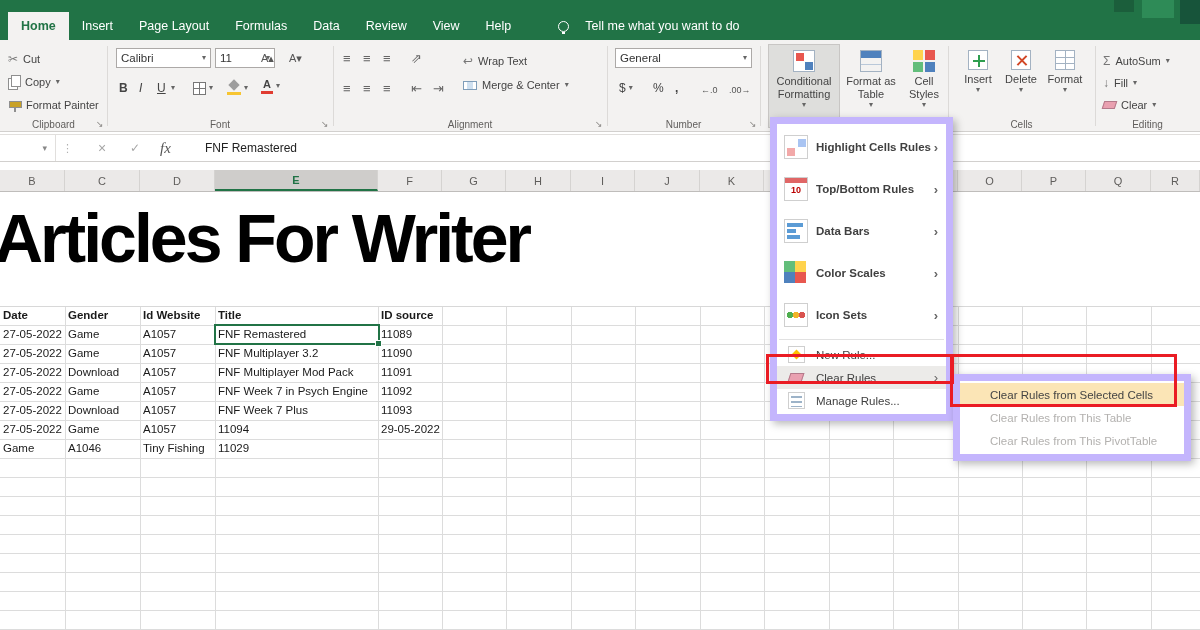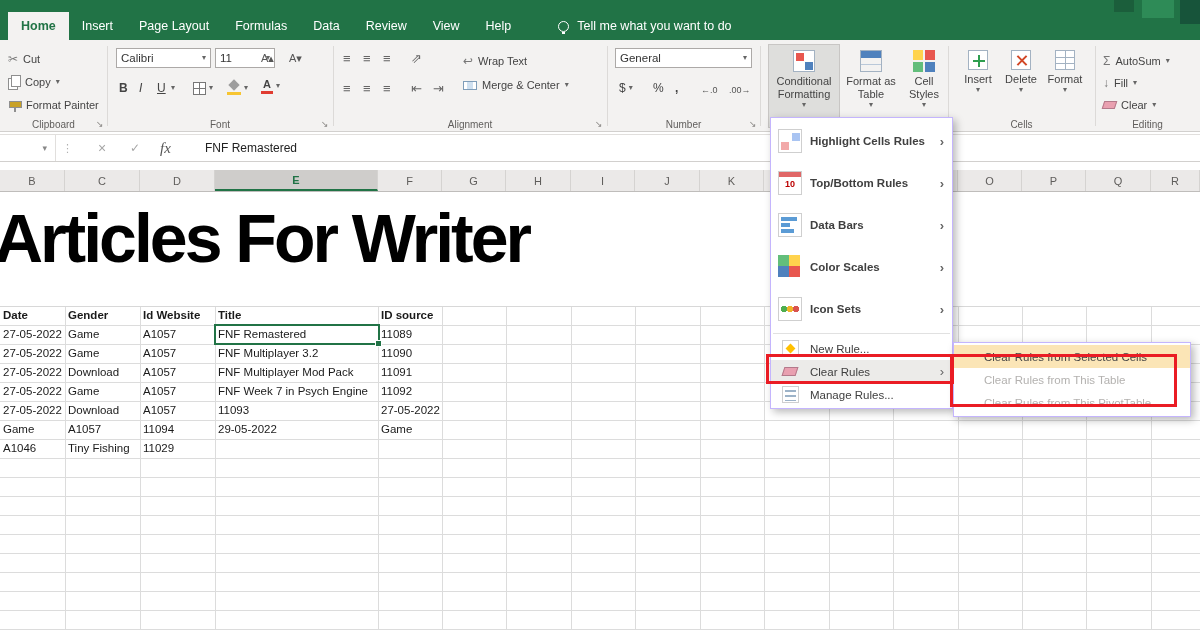--- a/index.html
+++ b/index.html
@@ -4,21 +4,21 @@
 <style>
   *{box-sizing:border-box;margin:0;padding:0}
   html,body{width:1200px;height:630px;overflow:hidden}
   body{font-family:"Liberation Sans","DejaVu Sans",sans-serif;background:#fff;position:relative;color:#333}
 
   
   .titlebar{position:absolute;top:0;left:0;width:1200px;height:40px;background:#217346;display:flex;align-items:flex-end}
   .tabs{display:flex;align-items:flex-end;margin-left:8px}
   .tab{height:28px;line-height:28px;padding:0 13px;font-size:12.5px;color:#fff;cursor:pointer;white-space:nowrap}
   .tab.active{background:#f3f2f1;color:#217346;font-weight:bold}
-  .tellme{display:flex;align-items:center;gap:8px;color:#fff;font-size:12.5px;height:28px;margin-left:24px;padding:0 10px;cursor:text}
+  .tellme{display:flex;align-items:center;gap:16px;color:#fff;font-size:12.5px;height:28px;margin-left:24px;padding:0 10px;cursor:text}
   .bulb{width:11px;height:11px;border:1.5px solid #fff;border-radius:50%;position:relative;flex:0 0 11px}
   .bulb::after{content:"";position:absolute;left:2.5px;top:10px;width:3px;height:2.5px;background:#fff}
   .deco{position:absolute;right:0;top:0;height:30px;width:120px}
   .deco i{position:absolute;display:block}
   .deco .d1{right:66px;top:0;width:20px;height:12px;background:#1b5e3b}
   .deco .d2{right:26px;top:0;width:32px;height:18px;background:#2e8b57}
   .deco .d3{right:0;top:0;width:20px;height:24px;background:#17543a}
 
   
   .ribbon{position:absolute;top:40px;left:0;width:1200px;height:92px;background:#f3f2f1;border-bottom:1px solid #d2d0ce;overflow:hidden}
@@ -101,42 +101,42 @@
       linear-gradient(#dcdcdc,#dcdcdc) 1151px 0/1px 100% no-repeat,
       repeating-linear-gradient(to bottom,transparent 0 18px,#dcdcdc 18px 19px)}
   .sheet-title{position:absolute;left:-6px;top:12px;font-size:68px;font-weight:bold;letter-spacing:-3px;color:#000;white-space:nowrap;line-height:1;cursor:cell}
   .data-table{position:absolute;left:0;top:114px;display:grid;grid-template-columns:65px 75px 75px 163px 64px;grid-auto-rows:19px;font-size:11.5px;color:#1a1a1a}
   .tc{padding:0 2px 0 3px;line-height:19px;white-space:nowrap;overflow:hidden;cursor:cell}
   .th{font-weight:bold}
   .acell{position:absolute;left:214px;top:132px;width:166px;height:21px;border:2px solid #217346;cursor:cell}
   .acell::after{content:"";position:absolute;right:-4px;bottom:-4px;width:5px;height:5px;background:#217346;border:1px solid #fff}
 
   
-  .menu{position:absolute;background:#fff;border:1px solid #c4b5fd;box-shadow:3px 3px 8px rgba(0,0,0,.28);padding:2px 0;z-index:50}
+  .menu{position:absolute;background:#fff;border:7px solid #c4b5fd;box-shadow:3px 3px 8px rgba(0,0,0,.28);padding:2px 0;z-index:50}
   .cfm{left:770px;top:117px;width:183px}
   .mi{display:flex;align-items:center;cursor:pointer;color:#404040}
   .mi-large{height:42px;font-weight:bold;font-size:11.5px}
   .mi-small{height:23px;font-size:11.5px}
   .mi.hl{background:#ecebe9}
   .mi .arrow{margin-left:auto;margin-right:8px;color:#666;font-size:13px;line-height:1}
   .mi-sep{height:1px;background:#e1e1e1;margin:3px 2px}
   .mi-icon{width:24px;height:24px;flex:0 0 24px;margin:0 8px 0 7px;border:1px solid #cfcfcf;background:#fff}
   .mi-icon.sm{width:17px;height:17px;flex-basis:17px;margin:0 11px 0 11px}
   .ic-hcr{background:linear-gradient(#f2a9a9,#f2a9a9) 2px 12px/8px 8px no-repeat,linear-gradient(#a9c4f2,#a9c4f2) 13px 3px/8px 8px no-repeat,#fff}
   .ic-tbr{background:linear-gradient(#e06666,#e06666) 0 0/100% 5px no-repeat,#fff;position:relative}
   .ic-tbr::after{content:"10";position:absolute;left:0;right:0;top:8px;text-align:center;font-size:9px;font-weight:bold;color:#b00;line-height:1}
   .ic-db{background:linear-gradient(#5b9bd5,#5b9bd5) 2px 3px/16px 4px no-repeat,linear-gradient(#5b9bd5,#5b9bd5) 2px 9px/9px 4px no-repeat,linear-gradient(#5b9bd5,#5b9bd5) 2px 15px/13px 4px no-repeat,#fff}
   .ic-cs{border:none;background:linear-gradient(#63be7b,#63be7b) 0 0/11px 11px no-repeat,linear-gradient(#ffd34d,#ffd34d) 11px 0/11px 11px no-repeat,linear-gradient(#4f81bd,#4f81bd) 0 11px/11px 11px no-repeat,linear-gradient(#e8574f,#e8574f) 11px 11px/11px 11px no-repeat}
   .ic-is{background:radial-gradient(circle at 5px 11px,#4fae4f 0 3px,transparent 3.4px),radial-gradient(circle at 11px 11px,#f0b429 0 3px,transparent 3.4px),radial-gradient(circle at 17px 11px,#d9534f 0 3px,transparent 3.4px),#fff}
   .ic-nr{position:relative}
   .ic-nr::after{content:"";position:absolute;left:4px;top:4px;width:7px;height:7px;background:#ffc000;transform:rotate(45deg)}
   .ic-cr{border:none;background:transparent;position:relative}
   .ic-cr::after{content:"";position:absolute;left:1px;top:4px;width:12px;height:7px;background:#e9a0b0;border:1px solid #b3798a;transform:skewX(-18deg)}
   .ic-mr{background:repeating-linear-gradient(to bottom,#9db3c8 0 2px,transparent 2px 5px) 2px 3px/11px 11px no-repeat,#fff}
-  .subm{left:953px;top:342px;width:238px}
+  .subm{left:953px;top:374px;width:238px}
   .smi{height:23px;display:flex;align-items:center;padding-left:30px;font-size:11.5px;color:#444;cursor:pointer;white-space:nowrap}
   .smi.hl{background:#fbe5b6}
   .smi.disabled{color:#b3b1af;cursor:default}
 
   
   .redbox{position:absolute;border:3px solid #ea1c24;z-index:60;pointer-events:none}
   #rb1{left:766px;top:354px;width:188px;height:30px}
   #rb2{left:950px;top:354px;width:227px;height:53px}
 </style>
 </head>
@@ -416,20 +416,21 @@
 
     <span class="tc">27-05-2022</span>
     <span class="tc">Game</span>
     <span class="tc">A1057</span>
     <span class="tc">FNF Week 7 in Psych Engine</span>
     <span class="tc">11092</span>
 
     <span class="tc">27-05-2022</span>
     <span class="tc">Download</span>
     <span class="tc">A1057</span>
+    <span class="tc">FNF Week 7 Plus</span>
     <span class="tc">11093</span>
 
     <span class="tc">27-05-2022</span>
     <span class="tc">Game</span>
     <span class="tc">A1057</span>
     <span class="tc">11094</span>
 
     <span class="tc">29-05-2022</span>
     <span class="tc">Game</span>
     <span class="tc">A1046</span>

